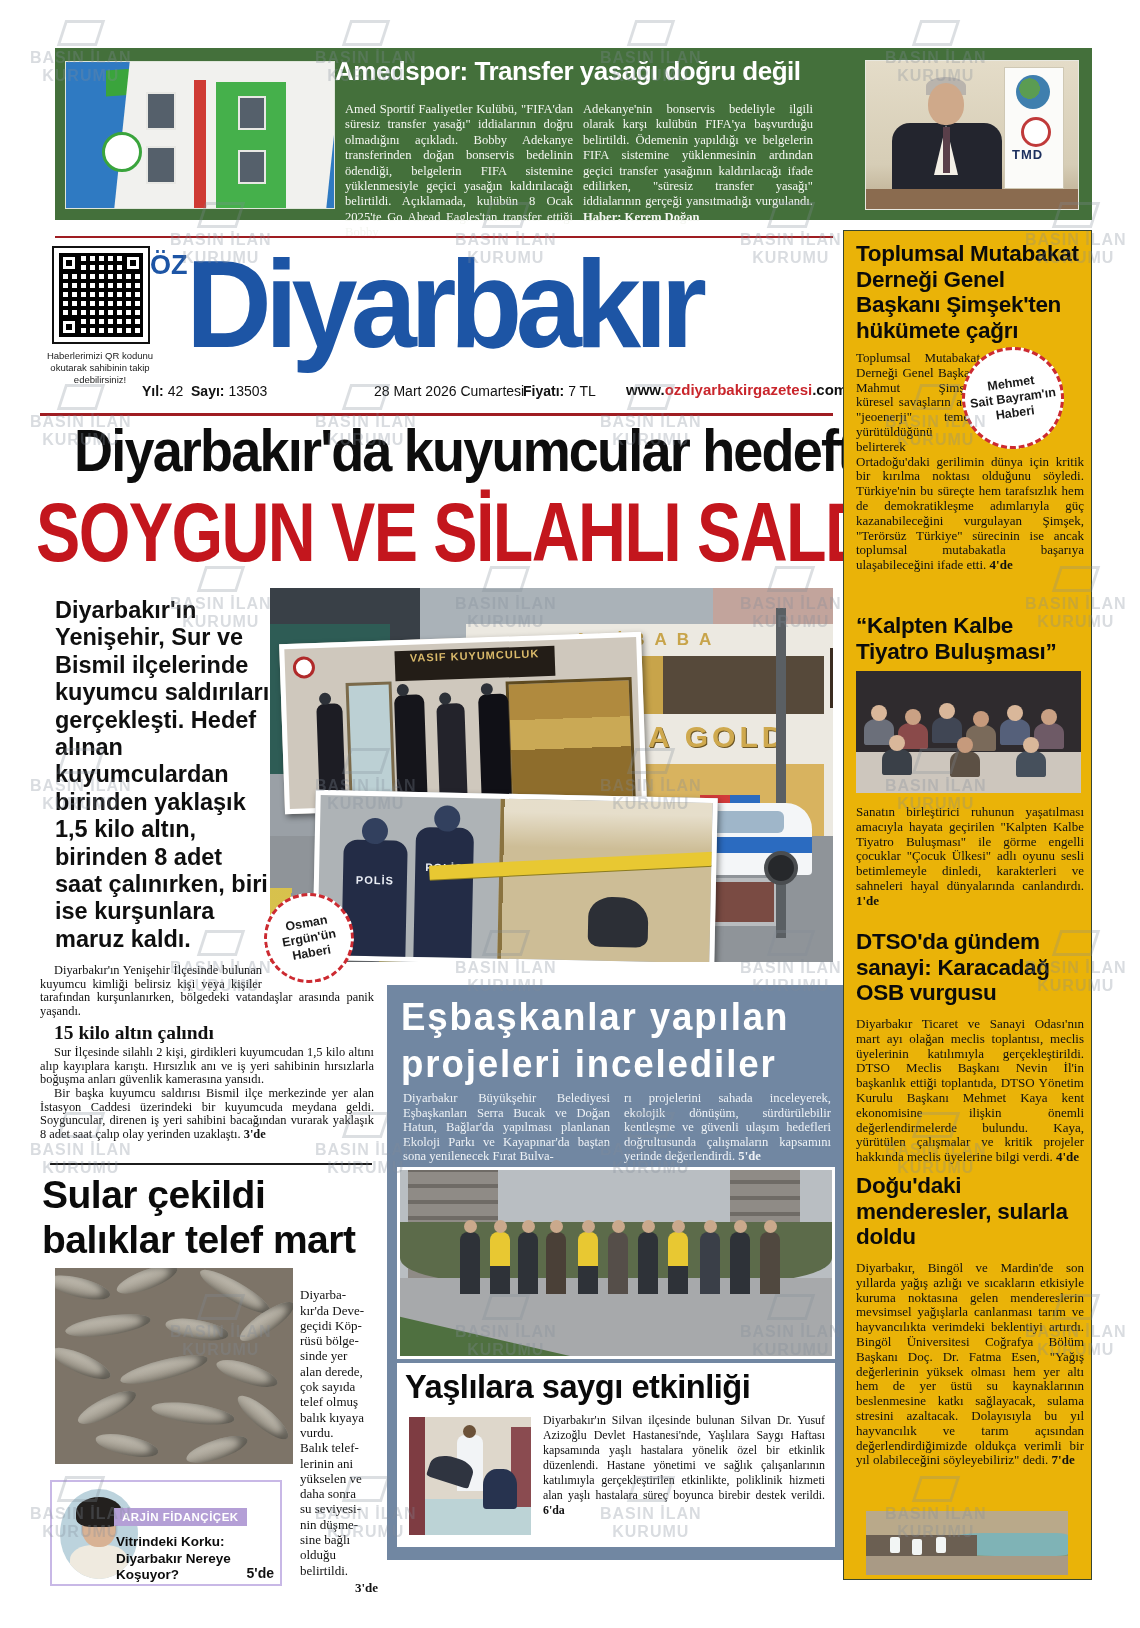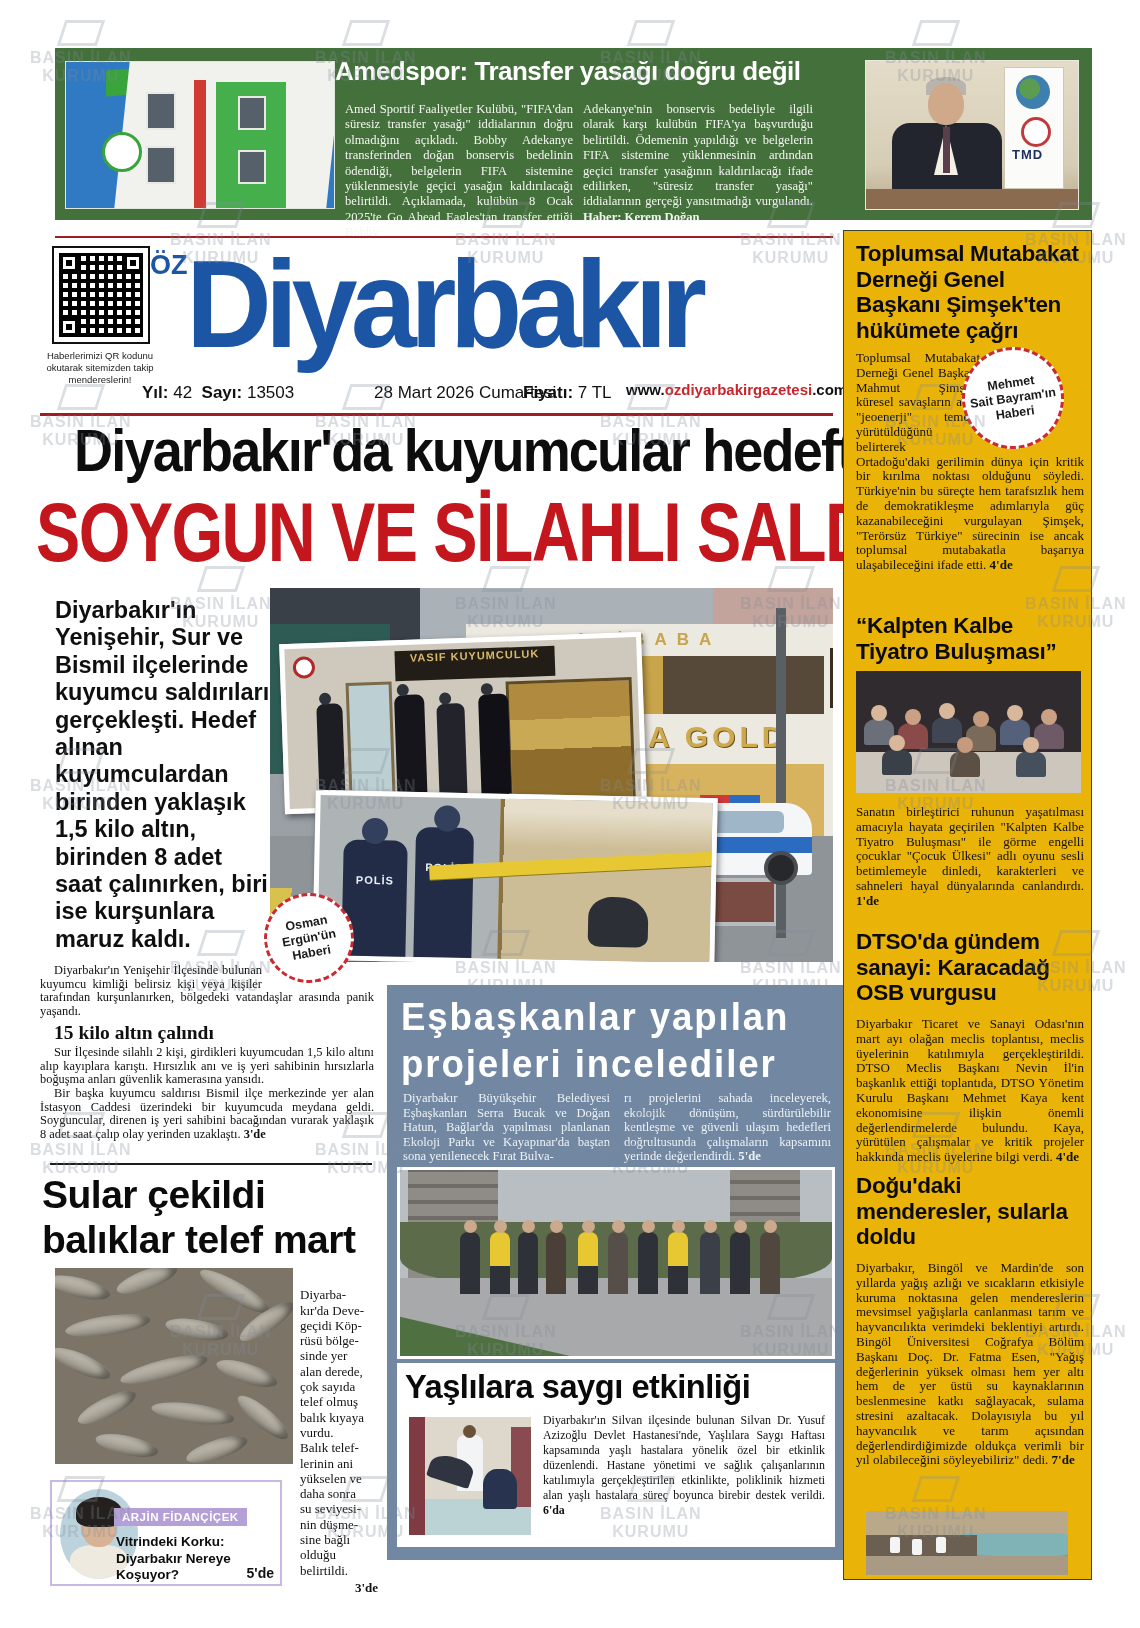--- a/index.html
+++ b/index.html
@@ -41,21 +41,21 @@
   .redline{background:#9f1d22;}
   .qr{left:52px;top:246px;width:98px;height:98px;background:#fff;border:2px solid #111;box-sizing:border-box;padding:5px;}
   .qr-inner{position:relative;width:100%;height:100%;
     background-image:repeating-linear-gradient(0deg,#000 0 4px,transparent 4px 9px),
                      repeating-linear-gradient(90deg,#000 0 4px,#fff 4px 9px);}
   .qr-f{position:absolute;width:20px;height:20px;border:4px solid #000;background:#fff;box-sizing:border-box;}
   .qr-f::after{content:"";position:absolute;left:3px;top:3px;width:6px;height:6px;background:#000;}
   .qr-caption{left:34px;top:350px;width:132px;text-align:center;font-size:9.5px;line-height:12px;color:#222;}
   .logo-oz{left:150px;top:250px;font-size:27px;font-weight:800;color:#1d55a5;letter-spacing:0;}
   .logo-main{left:186px;top:240px;font-size:125px;line-height:128px;font-weight:800;color:#1d55a5;letter-spacing:-7px;}
-  .info{top:383px;font-size:17px;color:#111;}
+  .info{top:383px;font-size:14px;color:#111;}
   .info b{font-weight:800;}
   .url{font-size:15px;font-weight:700;}
   .url .red{color:#c9252b;}
 
   
   .kicker{left:38px;top:419px;font-size:60px;line-height:64px;font-weight:800;color:#0d0d0d;letter-spacing:-2px;margin-left:36px;}
   .redhl{left:36px;top:484px;font-size:84px;line-height:96px;font-weight:800;color:#c3161d;letter-spacing:-2px;}
 
   
   .intro{left:55px;top:597px;width:216px;font-size:23.5px;line-height:27.4px;font-weight:700;color:#0f0f0f;}
@@ -221,21 +221,21 @@
 
   <div class="abs redline z1" style="left:55px;top:236px;width:778px;height:2px;"></div>
 
   <div class="abs qr z1">
     <div class="qr-inner">
       <div class="qr-f" style="left:0;top:0;"></div>
       <div class="qr-f" style="right:0;top:0;"></div>
       <div class="qr-f" style="left:0;bottom:0;"></div>
     </div>
   </div>
-  <div class="abs qr-caption z1">Haberlerimizi QR kodunu okutarak sitemizden takip mendereslerin!</div>
+  <div class="abs qr-caption z1">Haberlerimizi QR kodunu okutarak sahibinin takip edebilirsiniz!</div>
 
   <div class="abs logo-oz z1">ÖZ</div>
   <div class="abs logo-main z1"><span class="condense nowrap" style="transform:scaleX(0.95);">Diyarbakır</span></div>
 
   <div class="abs info z1" style="left:142px;">
     <b>Yıl:</b>
     <span>42</span>&nbsp;
     <b>Sayı:</b>
     <span>13503</span>
   </div>

